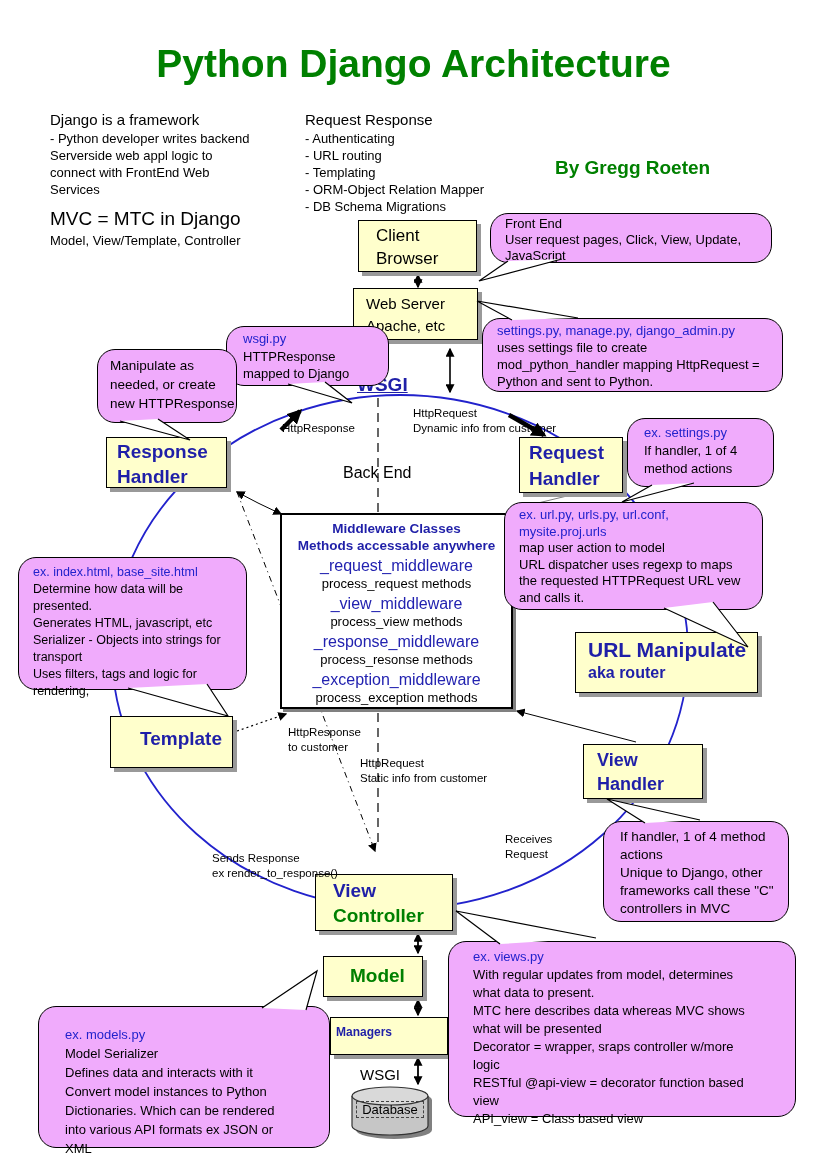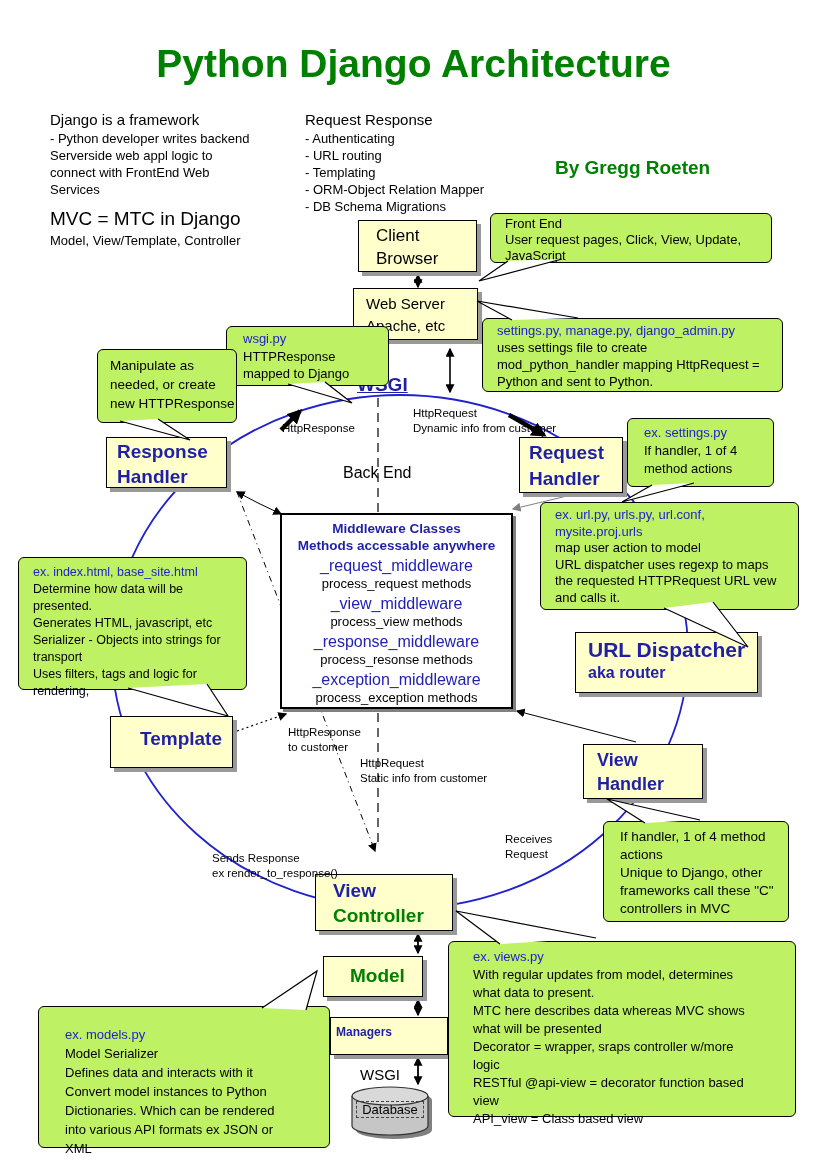--- a/index.html
+++ b/index.html
@@ -21,21 +21,21 @@
   .nlines div{white-space:nowrap;}
   
   #middleware{left:280px;top:513px;width:233px;height:196px;background:#fff;border:2px solid #000;
               box-shadow:3px 3px 0 #808080;text-align:center;padding-top:5px;box-sizing:border-box;}
   #middleware .h{font-size:13.5px;font-weight:bold;color:#1F1FA8;line-height:17px;}
   #middleware .mname{font-size:16px;color:#2222B0;line-height:21px;margin-top:1px;}
   #middleware .mmeth{font-size:13px;color:#000;line-height:16px;}
   
   .slabel{font-size:11.5px;line-height:15px;color:#000;}
   
-  .bubble{background:#bef264;border:1.3px solid #000;border-radius:6px;box-sizing:border-box;
+  .bubble{background:#f0abfc;border:1.3px solid #000;border-radius:18px;box-sizing:border-box;
           font-size:13px;line-height:17px;color:#000;}
   .bubble .blu{color:#2222CC;}
   
   .ud div:first-child{font-size:21px;line-height:26px;}
   .ud div:nth-child(2){font-size:16px;line-height:20px;}
   .vc div:first-child{color:#1F1FA8;}
   .vc div:nth-child(2){color:#008000;}
 </style>
 </head>
 <body>
@@ -132,21 +132,21 @@
     </div>
   <div class="abs node navy nlines" style="left:106px;top:437px;width:121px;height:51px;padding:1px 0 0 10px;font-size:19px;line-height:25px;">
       <div>Response</div>
       <div>Handler</div>
     </div>
   <div class="abs node navy nlines" style="left:519px;top:437px;width:104px;height:56px;padding:2px 0 0 9px;font-size:19px;line-height:26px;">
       <div>Request</div>
       <div>Handler</div>
     </div>
   <div class="abs node navy nlines ud" style="left:575px;top:632px;width:183px;height:61px;padding:4px 0 0 12px;">
-      <div>URL Dispatcher</div>
+      <div>URL Manipulate</div>
       <div>aka router</div>
     </div>
   <div class="abs node navy nlines" style="left:110px;top:716px;width:123px;height:52px;padding:11px 0 0 29px;font-size:19px;">
       <div>Template</div>
     </div>
   <div class="abs node navy nlines" style="left:583px;top:744px;width:120px;height:55px;padding:3px 0 0 13px;font-size:18px;line-height:24px;">
       <div>View</div>
       <div>Handler</div>
     </div>
   <div class="abs node nlines vc" style="left:315px;top:874px;width:138px;height:57px;padding:3px 0 0 17px;font-size:19px;line-height:25px;font-weight:bold;">
@@ -234,21 +234,21 @@
   </div>
   <div class="abs bubble" style="left:627px;top:418px;width:147px;height:69px;padding:5px 0 0 16px;line-height:18px;">
     <div class="blu">
         <div>ex. settings.py</div>
       </div>
     <div>
         <div>If handler, 1 of 4</div>
         <div>method actions</div>
       </div>
   </div>
-  <div class="abs bubble" style="left:540px;top:502px;width:259px;height:108px;padding:4px 0 0 14px;line-height:16.5px;">
+  <div class="abs bubble" style="left:504px;top:502px;width:259px;height:108px;padding:4px 0 0 14px;line-height:16.5px;">
     <div class="blu">
         <div>ex. url.py, urls.py, url.conf,</div>
         <div>mysite.proj.urls</div>
       </div>
     <div>
         <div>map user action to model</div>
         <div>URL dispatcher uses regexp to maps</div>
         <div>the requested HTTPRequest URL vew</div>
         <div>and calls it.</div>
       </div>

